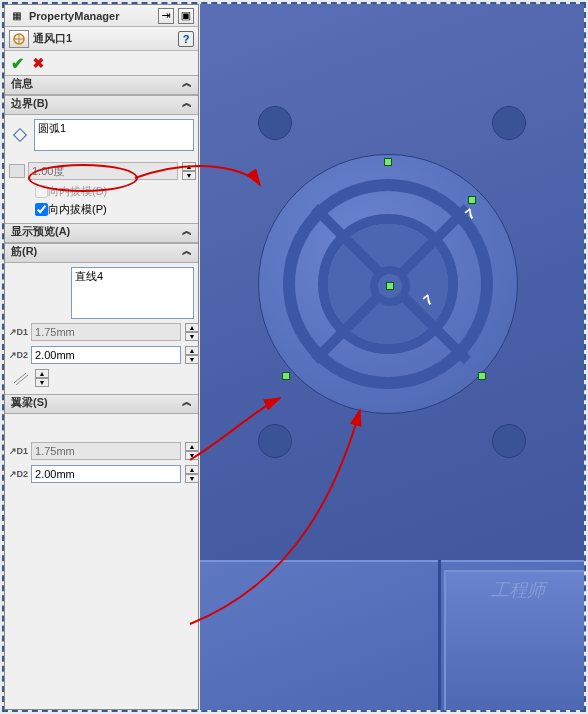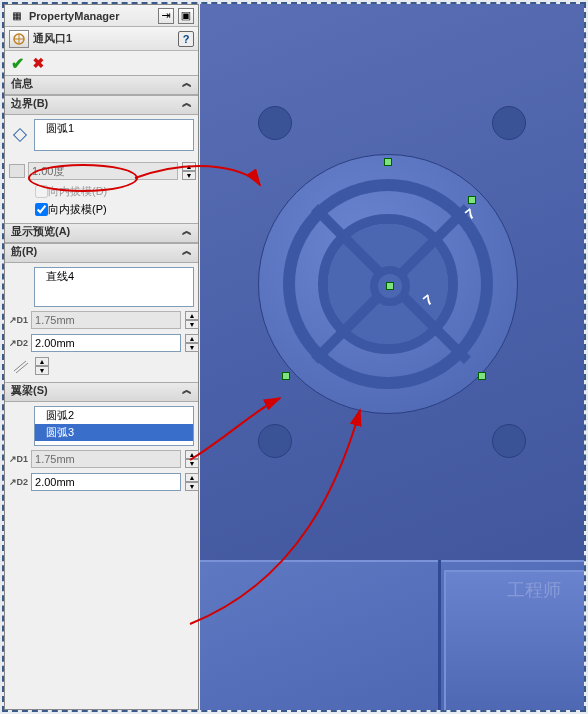--- a/index.html
+++ b/index.html
@@ -29,21 +29,21 @@
 .section-head { height: 20px; background: linear-gradient(#eaeaea,#d8d8d8); border-top: 1px solid #aaa; border-bottom: 1px solid #aaa; display: flex; align-items: flex-start; padding: 0 6px; font-weight: bold; color: #333; cursor: pointer; }
 .section-head .chev { margin-left: auto; font-size: 10px; color: #444; }
 
 .section-body { background: #f0f0f0; padding: 4px 4px 6px 4px; display: flex; flex-direction: column; gap: 3px; }
 
 .row { display: flex; align-items: center; gap: 3px; }
 .row .ico { width: 22px; height: 20px; display: flex; align-items: center; justify-content: center; }
 .txt-in { flex: 1; height: 18px; border: 1px solid #7f9db9; background: #fff; padding: 0 3px; font-size: 11px; }
 .txt-in.disabled { background: #e6e6e6; color: #6b6b6b; border-color: #b3b3b3; }
 .sel-box { flex: 1; border: 1px solid #7f9db9; background: #fff; min-height: 18px; }
-.sel-item { padding: 1px 11px; }
+.sel-item { padding: 1px 3px; }
 .sel-item.sel { background: #3a6ecb; color: #fff; }
 .chk { display: flex; align-items: center; padding-left: 26px; }
 .chk input { margin: 0; }
 .chk-dis { color: #9a9a9a; }
 
 .spin { display: flex; flex-direction: column; margin-left: 1px; }
 .spin .sp { width: 14px; height: 9px; border: 1px solid #999; background: #eee; font-size: 7px; line-height: 7px; text-align: center; cursor: pointer; }
 
 .circle-mark { position: absolute; border: 2px solid #d40000; border-radius: 50%; pointer-events: none; }
 
@@ -56,21 +56,21 @@
 .vent-ring2 { left: 118px; top: 210px; width: 140px; height: 140px; border: 10px solid #3c58a4; border-radius: 50%; }
 .vent-inner-fill { left: 128px; top: 220px; width: 120px; height: 120px; background: #4c67b2; border-radius: 50%; }
 .spoke { position: absolute; left: 186px; top: 172px; width: 10px; height: 216px; background: #3c58a4; transform-origin: center; }
 .hub { position: absolute; left: 170px; top: 262px; width: 40px; height: 40px; border: 8px solid #3c58a4; border-radius: 50%; background: #4c67b2; }
 .bolt-hole { position: absolute; width: 34px; height: 34px; border-radius: 50%; background: #3a5296; border: 1px solid #2b3f82; }
 .dim7 { position: absolute; color: #fff; font-size: 14px; font-weight: bold; }
 .sel-handle { position: absolute; width: 8px; height: 8px; background: #7fe27f; border: 1px solid #006000; }
 .bottom-step { position: absolute; left: 0; bottom: 0; right: 0; height: 150px; background: linear-gradient(160deg,#5f78c2,#4a64b0); border-top: 2px solid #7a92d8; }
 .bottom-edge { position: absolute; left: 238px; bottom: 0; width: 3px; height: 150px; background: #304a96; }
 .bottom-block { position: absolute; right: 0; bottom: 0; width: 140px; height: 140px; background: linear-gradient(#6a83cf,#4e68b4); border-left: 2px solid #7890d6; border-top: 2px solid #7890d6; }
-.wm { position: absolute; right: 10px; bottom: 80px; width: 80px; height: 80px; border-radius: 50%; display: flex; align-items: center; justify-content: center; text-align: center; color: rgba(255,255,255,.35); font-size: 18px; opacity: .6; }
+.wm { position: absolute; right: 26px; bottom: 80px; width: 80px; height: 80px; border-radius: 50%; display: flex; align-items: center; justify-content: center; text-align: center; color: rgba(255,255,255,.35); font-size: 18px; opacity: .6; font-style: italic; }
 
 
 .svg-anno { position: absolute; inset: 0; pointer-events: none; }
 
 .feat-icon{width:20px;height:18px;border:1px solid #888;background:linear-gradient(#fff,#dcdcdc);display:flex;align-items:center;justify-content:center;}
 .diamond{width:10px;height:10px;border:1px solid #3366aa;transform:rotate(45deg);}
 .face-ico{width:16px;height:14px;background:linear-gradient(135deg,#fff4c0,#e8c040);border:1px solid #a88020;}
 .slope-ico{width:16px;height:14px;background:#e2e2e2;border:1px solid #aaa;}
 .dep-ico svg{display:block;}
 .d-ico{width:18px;height:14px;display:flex;align-items:center;justify-content:center;font-size:9px;font-weight:bold;color:#555;}
@@ -152,21 +152,21 @@
     <span class="chev">︽</span>
   </div>
 
   <div class="section-head">
     <span>筋(R)</span>
     <span class="chev">︽</span>
   </div>
   <div class="section-body">
     <div class="row">
       <span class="ico" style="align-self:flex-start;"></span>
-      <div class="sel-box" style="height:40px;">
+      <div class="sel-box" style="height:52px;margin-left:37px;">
         <div class="sel-item">直线4</div>
       </div>
     </div>
     <div class="row">
       <span class="ico d-ico">↗D1</span>
       <input class="txt-in disabled" disabled="" value="1.75mm" style="">
       <div class="spin">
           <div class="sp">▲</div>
           <div class="sp">▼</div>
         </div>
@@ -193,24 +193,20 @@
     </div>
   </div>
 
   <div class="section-head">
     <span>翼梁(S)</span>
     <span class="chev">︽</span>
   </div>
   <div class="section-body">
     <div class="row">
       <span class="ico" style="align-self:flex-start;"></span>
-      <div class="sel-box" style="height:40px;">
-        <div class="sel-item">圆弧2</div>
-        <div class="sel-item sel">圆弧3</div>
-      </div>
     </div>
     <div class="row">
       <span class="ico d-ico">↗D1</span>
       <input class="txt-in disabled" disabled="" value="1.75mm" style="">
       <div class="spin">
           <div class="sp">▲</div>
           <div class="sp">▼</div>
         </div>
     </div>
     <div class="row">

